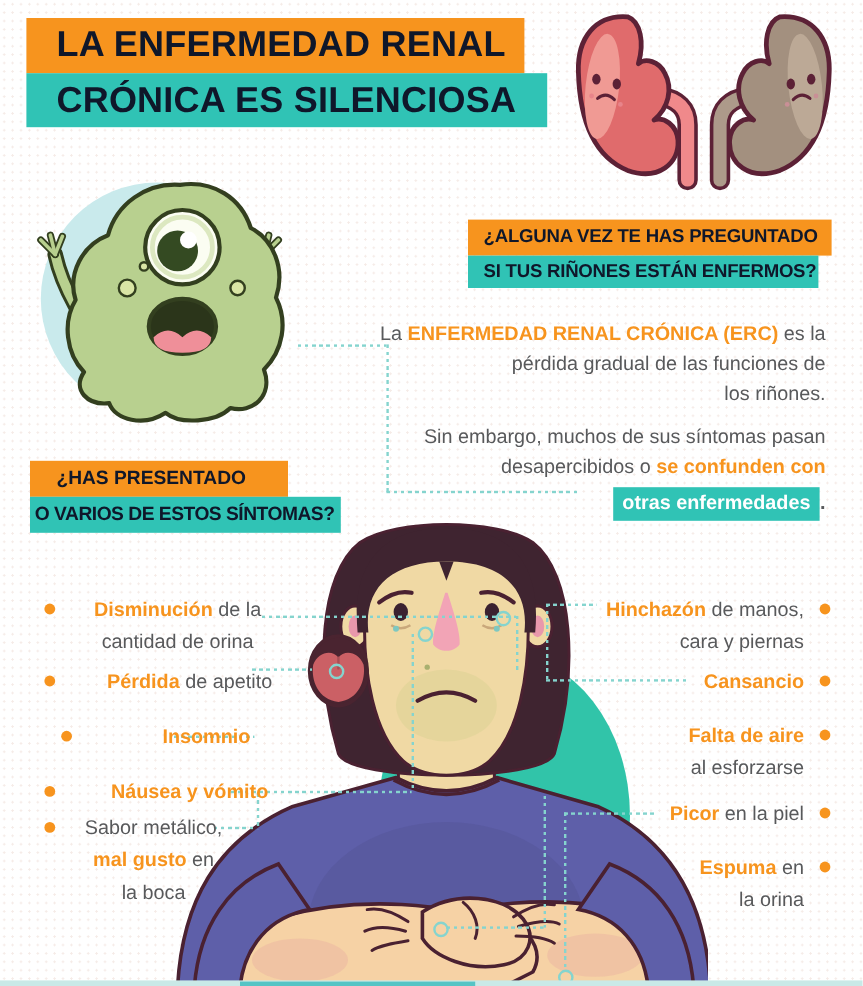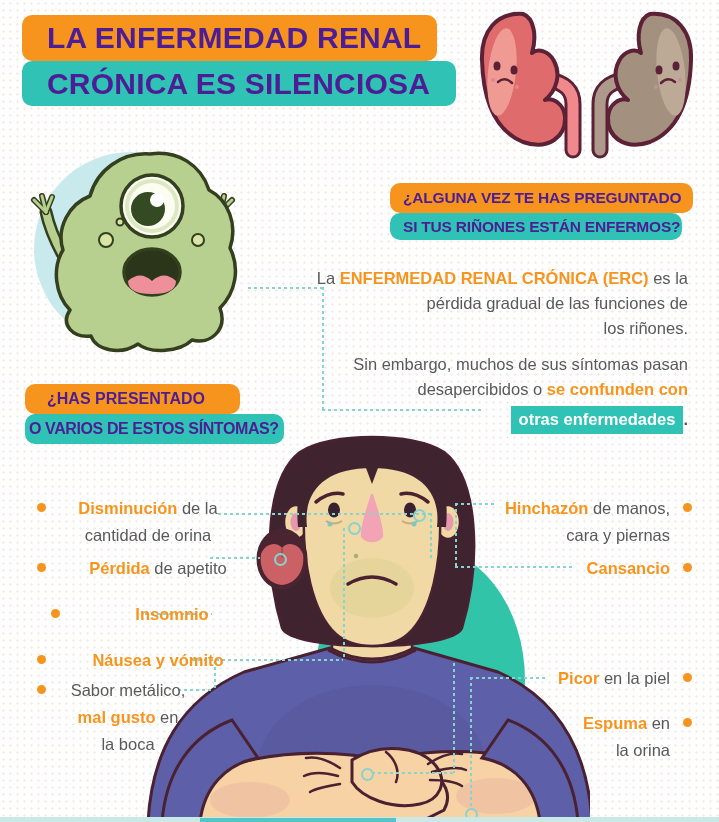--- a/index.html
+++ b/index.html
@@ -4,21 +4,21 @@
 <style>
   html,body{margin:0;padding:0;background:#ffffff;}
   #stage{
     position:relative;width:719px;height:822px;overflow:hidden;
     font-family:"Liberation Sans","DejaVu Sans",sans-serif;
     background:#ffffff;
     background-image:radial-gradient(#f5ebe7 1px, rgba(255,255,255,0) 1.1px);
     background-size:7px 7px;
   }
   .abs{position:absolute;}
-  .bar{color:#4c1d95;font-weight:bold;border-radius:10px;}
+  .bar{color:#0f172a;font-weight:bold;}
   .bar-orange{background:#F7941E;}
   .bar-teal{background:#30C3B5;}
   .title-bar{font-size:30px;letter-spacing:.2px;padding-left:25px;}
   .qbox{font-size:15.5px;letter-spacing:-0.2px;white-space:nowrap;}
   .intro{color:#58595B;font-size:16.5px;line-height:25px;text-align:right;}
   .intro .line{display:block;}
   .hl{color:#F7941E;font-weight:bold;}
   .chip{display:inline-block;background:#30C3B5;color:#fff;font-weight:bold;
         font-size:16.5px;line-height:21px;padding:3px 8px 4px 8px;}
   .chip-after{font-weight:bold;color:#58595B;}
@@ -267,20 +267,25 @@
 
   <div class="abs sym sym-r" style="right:49px;top:495px;width:190px">
     <span class="blt"></span>
     <span class="hl">Hinchazón</span><span> de manos,</span>
     <span class="line">cara y piernas</span>
   </div>
   <div class="abs sym sym-r" style="right:49px;top:555px;width:160px">
     <span class="blt"></span>
     <span class="hl">Cansancio</span>
   </div>
+  <div class="abs sym sym-r" style="right:49px;top:600px;width:160px">
+    <span class="blt"></span>
+    <span class="line hl">Falta de aire</span>
+    <span class="line">al esforzarse</span>
+  </div>
   <div class="abs sym sym-r" style="right:49px;top:665px;width:180px">
     <span class="blt"></span>
     <span class="hl">Picor</span><span> en la piel</span>
   </div>
   <div class="abs sym sym-r" style="right:49px;top:710px;width:130px">
     <span class="blt"></span>
     <span class="hl">Espuma</span><span> en</span>
     <span class="line">la orina</span>
   </div>
 

